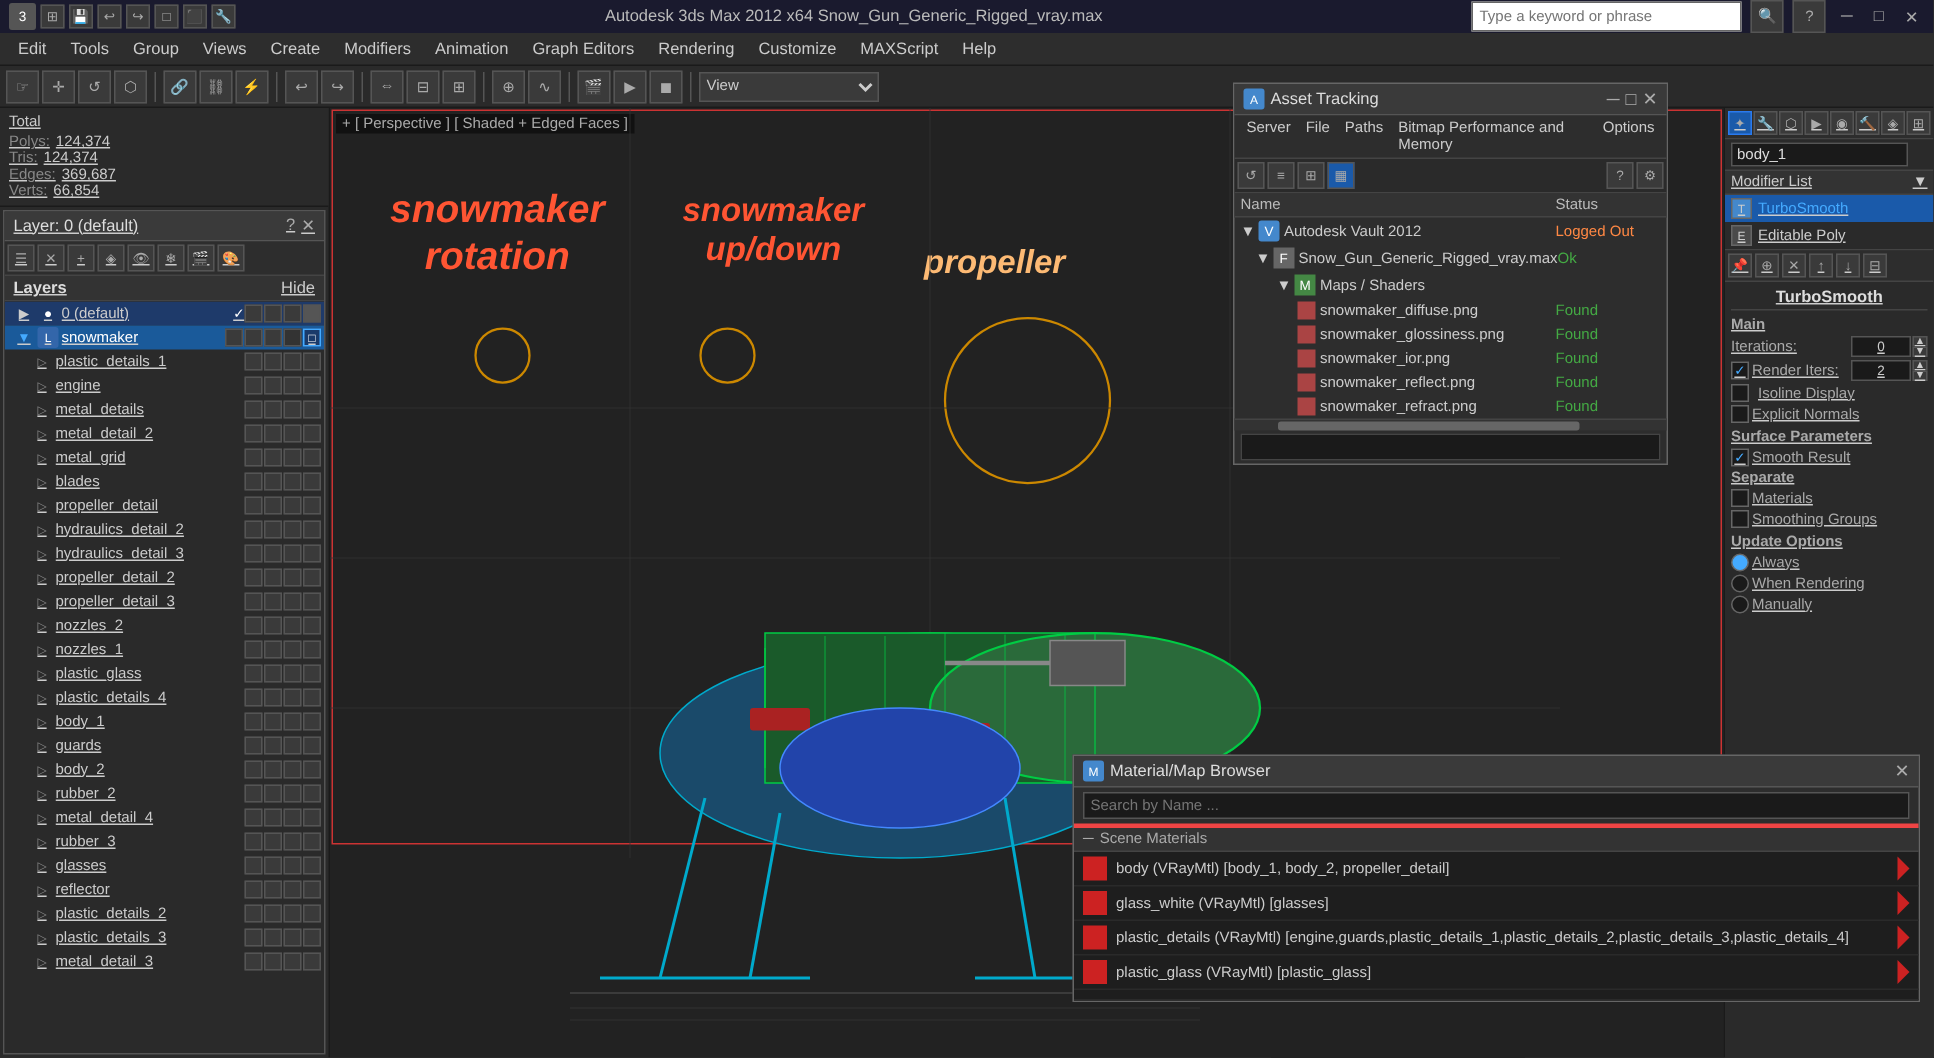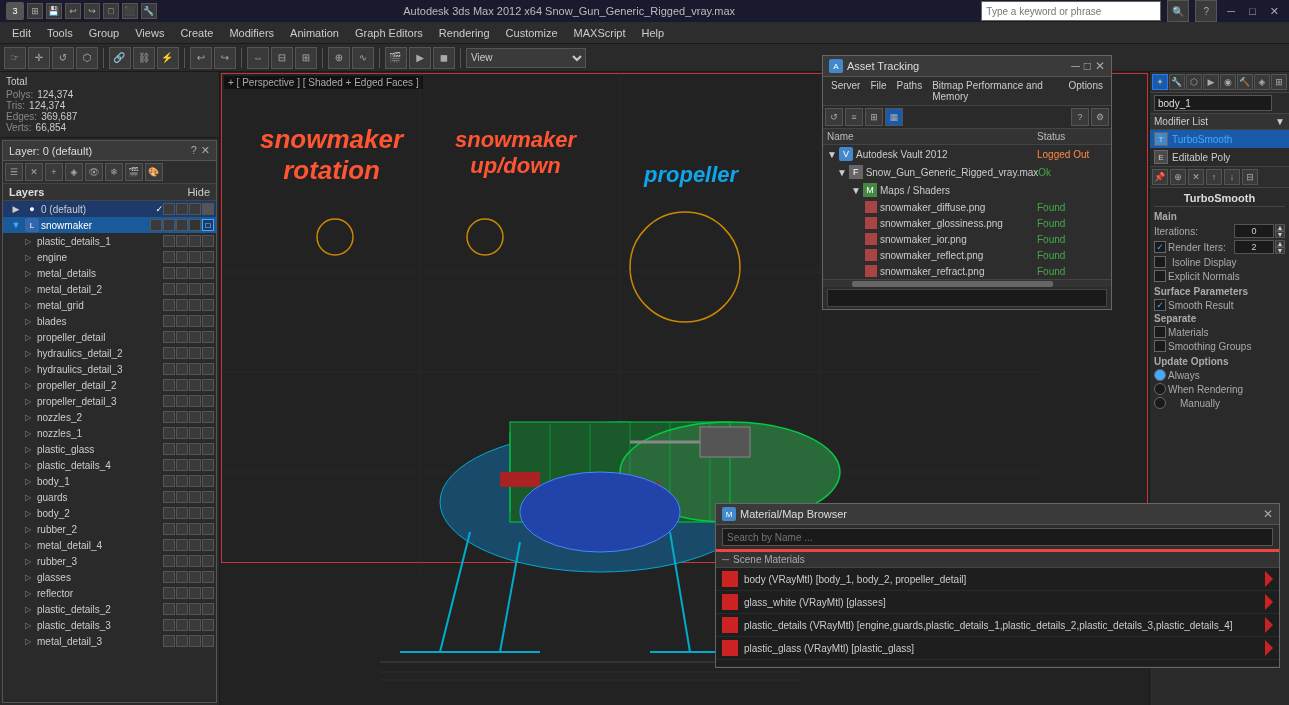--- a/index.html
+++ b/index.html
@@ -15,21 +15,21 @@
     #menubar { background: #2d2d2d; height: 22px; display: flex; align-items: center; padding: 0 4px; border-bottom: 1px solid #1a1a1a; }
     #menubar .menu-item { padding: 2px 8px; cursor: pointer; color: #ccc; font-size: 11px; }
     
     
     #toolbar { background: #2a2a2a; height: 28px; display: flex; align-items: center; padding: 0 4px; border-bottom: 1px solid #1a1a1a; gap: 2px; }
     .toolbar-btn { width: 22px; height: 22px; background: #3a3a3a; border: 1px solid #555; cursor: pointer; display: flex; align-items: center; justify-content: center; font-size: 10px; color: #aaa; }
     .toolbar-sep { width: 1px; height: 20px; background: #555; margin: 0 3px; }
     .search-box { height: 20px; background: #fff; border: 1px solid #666; padding: 0 4px; font-size: 10px; color: #333; width: 180px; }
     
     
-    #content { display: flex; height: calc(705px - 22px - 22px - 28px); }
+    #content { display: flex; height: calc(705px - 22px - 22px - 28px); text-decoration: underline; }
     
     
     #left-panel { width: 220px; background: #2a2a2a; border-right: 1px solid #1a1a1a; display: flex; flex-direction: column; flex-shrink: 0; }
     #layer-dialog { border: 1px solid #555; margin: 2px; flex: 1; display: flex; flex-direction: column; overflow: hidden; }
     #layer-dialog-title { background: #3a3a3a; padding: 3px 6px; display: flex; align-items: center; justify-content: space-between; border-bottom: 1px solid #555; }
     #layer-dialog-title .title { color: #ddd; font-size: 11px; }
     #layer-toolbar { background: #2d2d2d; padding: 2px; display: flex; align-items: center; gap: 2px; border-bottom: 1px solid #444; }
     .layer-btn { width: 18px; height: 18px; background: #3a3a3a; border: 1px solid #555; cursor: pointer; display: flex; align-items: center; justify-content: center; font-size: 9px; color: #aaa; }
     #layer-header { display: flex; align-items: center; justify-content: space-between; padding: 2px 6px; background: #333; border-bottom: 1px solid #444; }
     #layer-header .layers-label { font-weight: bold; color: #ddd; }
@@ -587,21 +587,21 @@
 
   <div id="viewport-area">
     <div id="viewport">
 
       <div id="viewport-label">+ [ Perspective ] [ Shaded + Edged Faces ]</div>
 
       <div class="quad-outline" style="top:1px;left:1px;right:1px;height:490px;border-color:#cc3333"></div>
 
       <div class="vp-text vp-text-snowmaker-rotation" style="font-size:26px;font-style:italic;color:#ff5533;top:52px;left:40px;text-align:center;line-height:1.2">snowmaker<br>rotation</div>
       <div class="vp-text vp-text-snowmaker-updown" style="font-size:22px;font-style:italic;color:#ff5533;top:55px;left:235px;text-align:center;line-height:1.2">snowmaker<br>up/down</div>
-      <div class="vp-text vp-text-propeller" style="font-size:22px;font-style:italic;color:#0ea5e9;top:90px;left:424px">propeller</div>
+      <div class="vp-text vp-text-propeller" style="font-size:22px;font-style:italic;color:#fdba74;top:90px;left:396px">propeller</div>
 
       <svg style="position:absolute;top:0;left:0;width:100%;height:100%;pointer-events:none">
 
         <circle cx="115" cy="165" r="18" fill="none" stroke="#cc8800" stroke-width="1.5"></circle>
 
         <circle cx="265" cy="165" r="18" fill="none" stroke="#cc8800" stroke-width="1.5"></circle>
 
         <circle cx="465" cy="195" r="55" fill="none" stroke="#cc8800" stroke-width="1.5"></circle>
 
         <line x1="0" y1="200" x2="820" y2="200" stroke="#333" stroke-width="0.5"></line>
@@ -769,21 +769,21 @@
             <span class="ts-label">Always</span>
           </div>
         </div>
         <div class="ts-row">
           <div style="display:flex;align-items:center;gap:2px">
             <div class="ts-radio"></div>
             <span class="ts-label">When Rendering</span>
           </div>
         </div>
         <div class="ts-row">
-          <div style="display:flex;align-items:center;gap:14px">
+          <div style="display:flex;align-items:center;gap:2px">
             <div class="ts-radio"></div>
             <span class="ts-label">Manually</span>
           </div>
         </div>
       </div>
     </div>
   </div>
 </div>
 
 <div id="asset-tracking">

